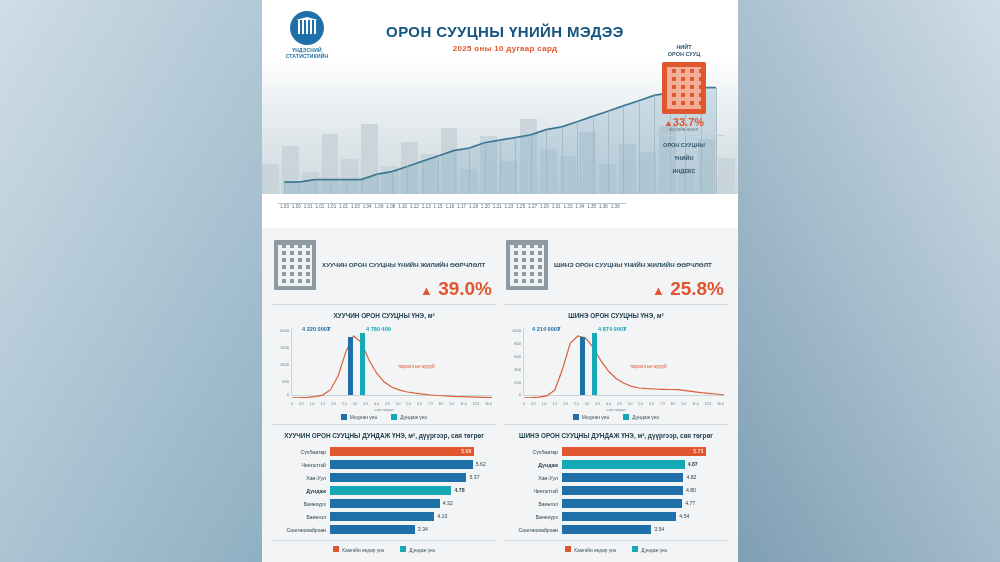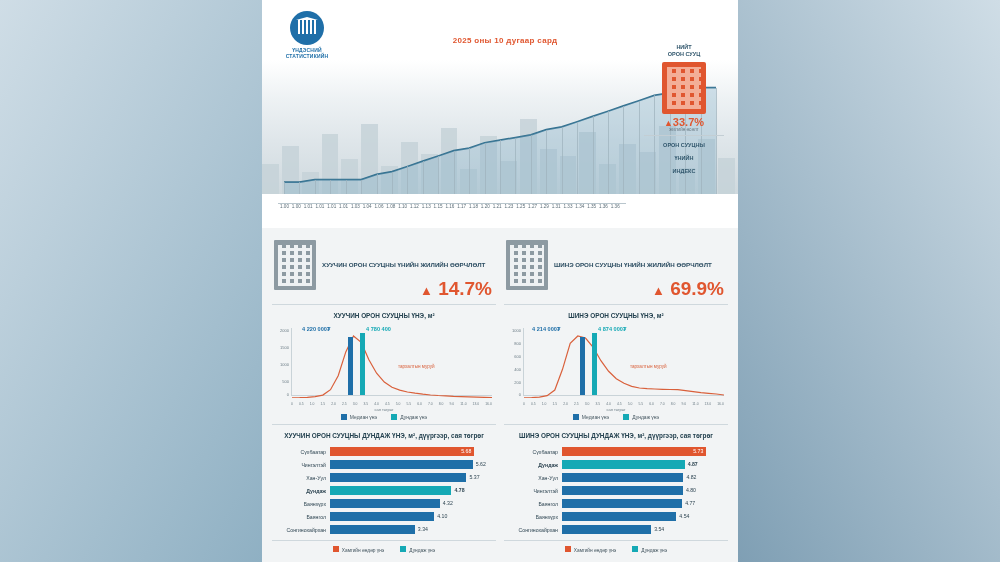--- a/index.html
+++ b/index.html
@@ -243,20 +243,21 @@
     </div>
 
     <div class="hdr-top">
       <div class="logo">
         <div class="logo-circ"></div>
         <div class="logo-txt">ҮНДЭСНИЙ</div>
         <div class="logo-txt">СТАТИСТИКИЙН</div>
         <div class="logo-txt">ХОРОО</div>
       </div>
       <div class="hdr-title">
+        <h1>ОРОН СУУЦНЫ ҮНИЙН МЭДЭЭ</h1>
         <h2>2025 оны 10 дугаар сард</h2>
       </div>
     </div>
 
 
     <div class="badge">
       <div class="cap">НИЙТ</div>
       <div class="cap">ОРОН СУУЦ</div>
       <div class="bld"></div>
       <div class="pct"><span class="arrow">▲</span><span>33.7%</span></div>
@@ -269,21 +270,21 @@
   </div>
 
   <div class="cols">
 
     <div class="col">
       <div class="grow-row">
         <div class="icon-bldg"></div>
         <div class="grow-txt">ХУУЧИН ОРОН СУУЦНЫ ҮНИЙН ЖИЛИЙН ӨӨРЧЛӨЛТ</div>
       </div>
       <div style="text-align:right;margin:-14px 4px 0 0;">
-        <span class="grow-pct"><span class="arrow">▲</span> <span>14.7%</span></span>
+        <span class="grow-pct"><span class="arrow">▲</span> <span>39.0%</span></span>
       </div>
 
       <div class="sec-title">ХУУЧИН ОРОН СУУЦНЫ ҮНЭ, м²</div>
 
       <div class="dist">
         <div class="yax">
           <span style="top:0">2000</span>
             <span style="top:17px">1500</span>
             <span style="top:34px">1000</span>
             <span style="top:51px">500</span>
@@ -384,21 +385,21 @@
         <span><i class="sw-teal" style="display:inline-block;width:6px;height:6px;margin-right:3px;"></i><span>Дундаж үнэ</span></span>
       </div>
     </div>
 
     <div class="col">
       <div class="grow-row">
         <div class="icon-bldg"></div>
         <div class="grow-txt">ШИНЭ ОРОН СУУЦНЫ ҮНИЙН ЖИЛИЙН ӨӨРЧЛӨЛТ</div>
       </div>
       <div style="text-align:right;margin:-14px 4px 0 0;">
-        <span class="grow-pct"><span class="arrow">▲</span> <span>69.9%</span></span>
+        <span class="grow-pct"><span class="arrow">▲</span> <span>25.8%</span></span>
       </div>
 
       <div class="sec-title">ШИНЭ ОРОН СУУЦНЫ ҮНЭ, м²</div>
 
       <div class="dist">
         <div class="yax">
           <span style="top:0">1000</span>
             <span style="top:13px">800</span>
             <span style="top:26px">600</span>
             <span style="top:39px">400</span>

